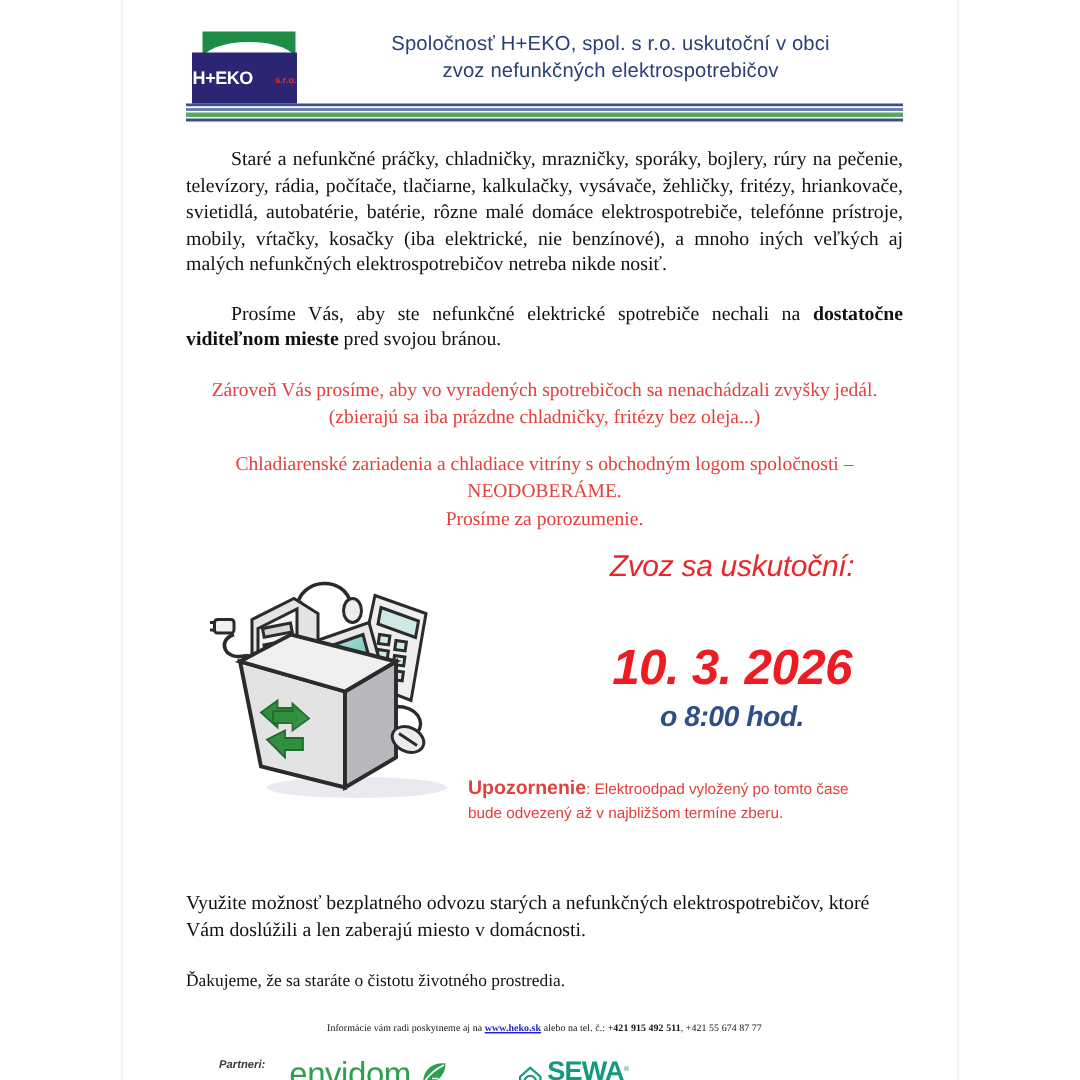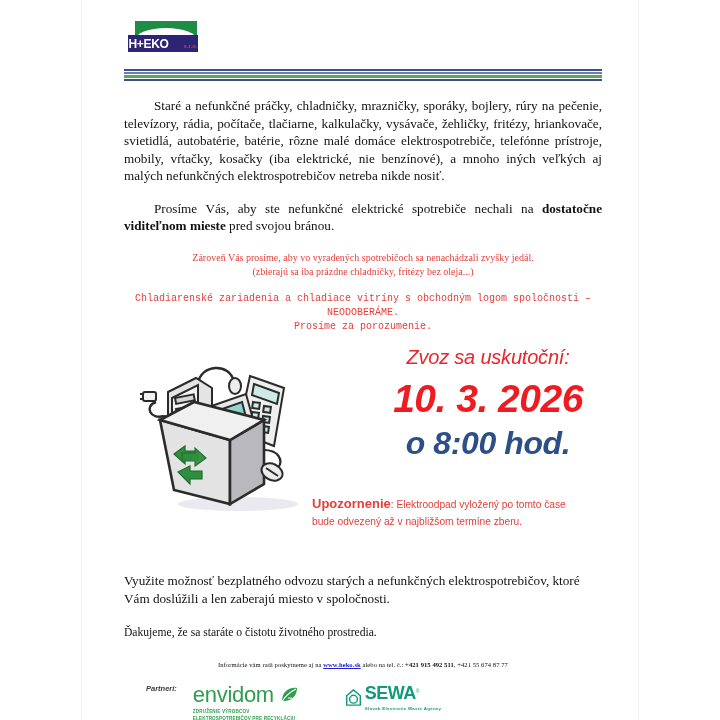--- a/index.html
+++ b/index.html
@@ -58,21 +58,21 @@
   .logo-wave {
     position: absolute;
     left: 11px; top: 10px;
     width: 62px; height: 12px;
     background: #ffffff;
     border-radius: 50% 50% 0 0 / 100% 100% 0 0;
   }
   .logo-navy {
     position: absolute;
     left: 4px; top: 17px;
-    width: 70px; height: 17px;
+    width: 70px; height: 34px;
     background: #2b2574;
     display: flex;
     align-items: center;
     justify-content: center;
     gap: 15px;
   }
   .logo-main {
     color: #ffffff;
     font-family: "Liberation Sans", sans-serif;
     font-weight: 700;
@@ -120,25 +120,25 @@
     color: #111111;
   }
   .para.indent { text-indent: 30px; }
   .p-main { margin-top: 16px; }
   .p-second { margin-top: 15px; }
   .p-second b { font-weight: 700; }
 
   .red-block {
     margin-top: 16px;
     color: #e2403c;
-    font-size: 10px;
+    font-size: 13px;
     line-height: 1.4;
     text-align: center;
   }
-  .red-block .rb2 { margin-top: 13px; font-family: Liberation Mono, monospace; }
+  .red-block .rb2 { margin-top: 13px; }
 
   
   .middle {
     position: relative;
     margin-top: 12px;
     height: 200px;
   }
   .bin {
     position: absolute;
     left: 14px;
@@ -155,30 +155,30 @@
     font-family: "Liberation Sans", sans-serif;
     font-style: italic;
   }
   .ann-lead {
     color: #e8262b;
     font-size: 20px;
     font-weight: 400;
     letter-spacing: -0.2px;
   }
   .ann-date {
-    margin-top: 8px;
+    margin-top: 36px;
     color: #ee1c22;
-    font-size: 39px;
+    font-size: 33px;
     font-weight: 700;
     letter-spacing: -0.5px;
   }
   .ann-time {
     margin-top: 4px;
     color: #2d4f87;
-    font-size: 32px;
+    font-size: 19px;
     font-weight: 700;
     letter-spacing: -0.4px;
   }
   .notice {
     position: absolute;
     left: 188px;
     top: 148px;
     width: 290px;
     text-align: left;
     font-family: "Liberation Sans", sans-serif;
@@ -301,20 +301,24 @@
     <div class="content">
 
       <div class="header">
         <div class="logo">
           <div class="logo-green"></div>
           <div class="logo-wave"></div>
           <div class="logo-navy">
             <span class="logo-main">H+EKO</span>
             <span class="logo-sub">s.r.o.</span>
           </div>
+        </div>
+        <div class="header-title">
+          <div>Spoločnosť H+EKO, spol. s r.o. uskutoční v obci</div>
+          <div>zvoz nefunkčných elektrospotrebičov</div>
         </div>
       </div>
 
       <div class="divider">
         <div class="l1"></div>
           <div class="l2"></div>
           <div class="l3"></div>
         <div class="l4"></div>
           <div class="l5"></div>
           <div class="l6"></div>
@@ -416,21 +420,21 @@
 
         <div class="notice">
           <div><span class="nb">Upozornenie</span><span>: Elektroodpad vyložený po tomto čase</span></div>
           <div>bude odvezený až v najbližšom termíne zberu.</div>
         </div>
       </div>
 
       <div class="lower">
         <div class="l-a">
           <div>Využite možnosť bezplatného odvozu starých a nefunkčných elektrospotrebičov, ktoré</div>
-          <div>Vám doslúžili a len zaberajú miesto v spoločnosti.</div>
+          <div>Vám doslúžili a len zaberajú miesto v domácnosti.</div>
         </div>
         <div class="l-b">Ďakujeme, že sa staráte o čistotu životného prostredia.</div>
       </div>
 
       <div class="fineprint"><span>Informácie vám radi poskytneme aj na </span><a href="#">www.heko.sk</a><span> alebo na tel. č.: </span><b>+421 915 492 511</b><span>, +421 55 674 87 77</span></div>
 
       <div class="partners">
         <div class="partners-label">Partneri:</div>
 
         <div class="envidom">

